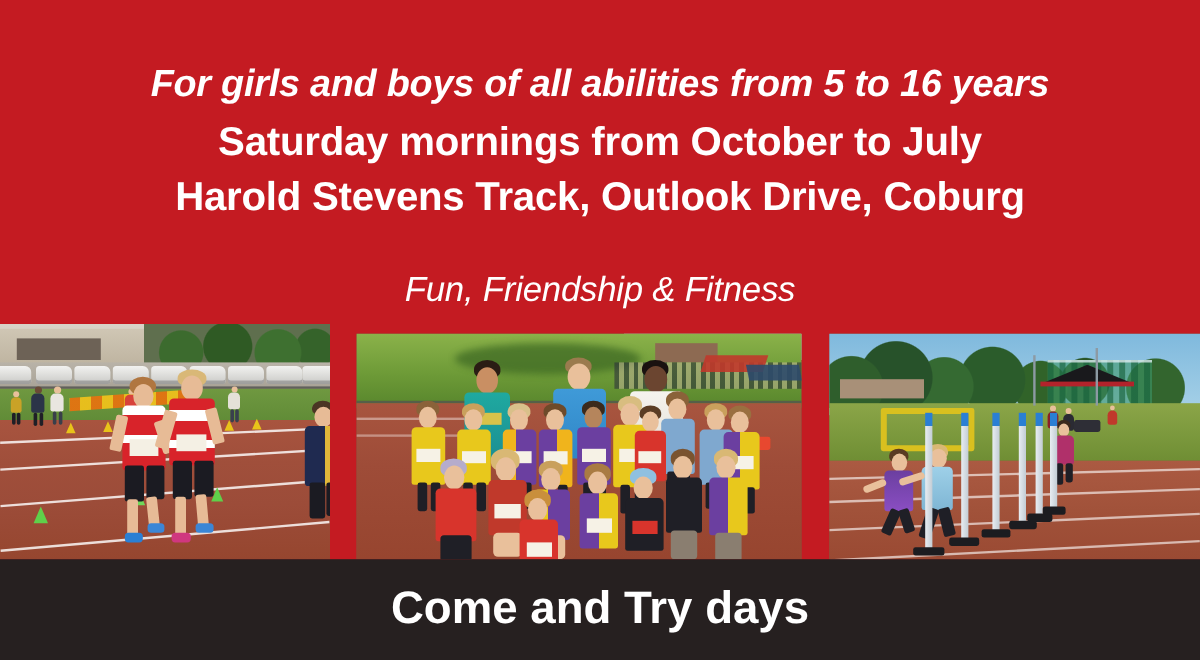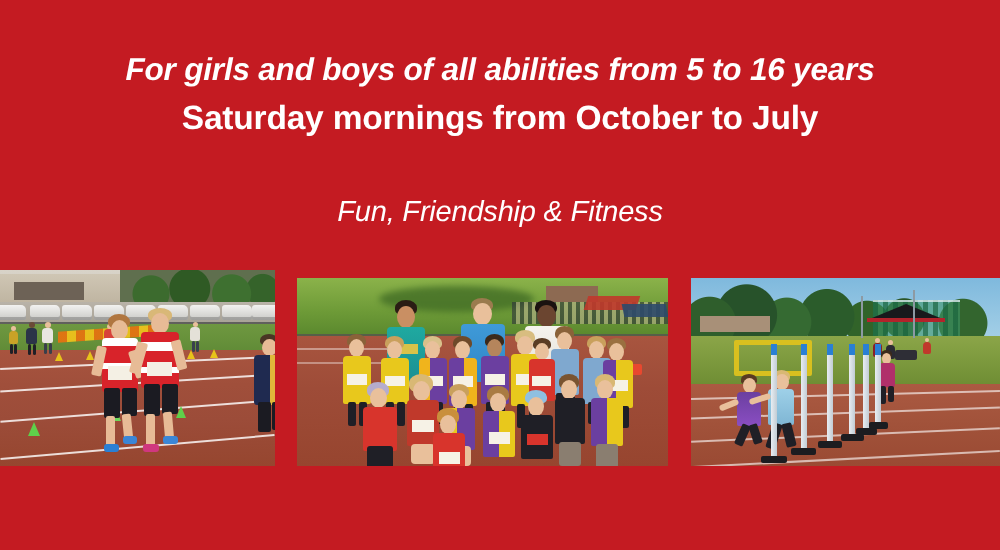--- a/index.html
+++ b/index.html
@@ -51,21 +51,21 @@
   }
   .hl-3 {
     position: absolute;
     top: 147px; left: 0; width: 1000px;
     font-size: 33.5px;
     font-weight: bold;
     line-height: 36px;
   }
   .hl-4 {
     position: absolute;
-    top: 196px; left: 0; width: 1000px;
+    top: 226px; left: 0; width: 1000px;
     font-size: 29px;
     font-weight: normal;
     font-style: italic;
     line-height: 32px;
   }
 
   
   .photo {
     position: absolute;
     overflow: hidden;
@@ -194,20 +194,21 @@
   }
 </style>
 </head>
 <body>
 
 <div id="poster">
 
   <div class="headline-block">
     <div class="hl hl-1">For girls and boys of all abilities from 5 to 16 years</div>
     <div class="hl hl-2">Saturday mornings from October to July</div>
+    <div class="hl hl-3">Harold Stevens Track,  Outlook Drive, Coburg</div>
     <div class="hl hl-4">Fun, Friendship &amp; Fitness</div>
   </div>
 
   <div class="photo" id="photo-relay">
     <div class="layer sky"></div>
     <div class="layer bldg"></div>
     <div class="layer bldg2"></div>
     <div class="layer trees"></div>
     <div class="layer carpark"></div>
 
@@ -554,14 +555,17 @@
 
     <div class="hurdle-top" style="left:172px; top:66px;"></div>
     <div class="hurdle-post" style="left:172px; top:77px; height:78px;"></div>
     <div class="hurdle-base" style="left:165px; top:150px; width:21px;"></div>
 
     <div class="hurdle-top" style="left:184px; top:66px;"></div>
     <div class="hurdle-post" style="left:184px; top:77px; height:72px;"></div>
     <div class="hurdle-base" style="left:178px; top:144px; width:19px;"></div>
   </div>
 
+  <div id="footer">
+    <div class="footer-text">Come and Try days</div>
+  </div>
 
 </div>
 
 </body></html>

